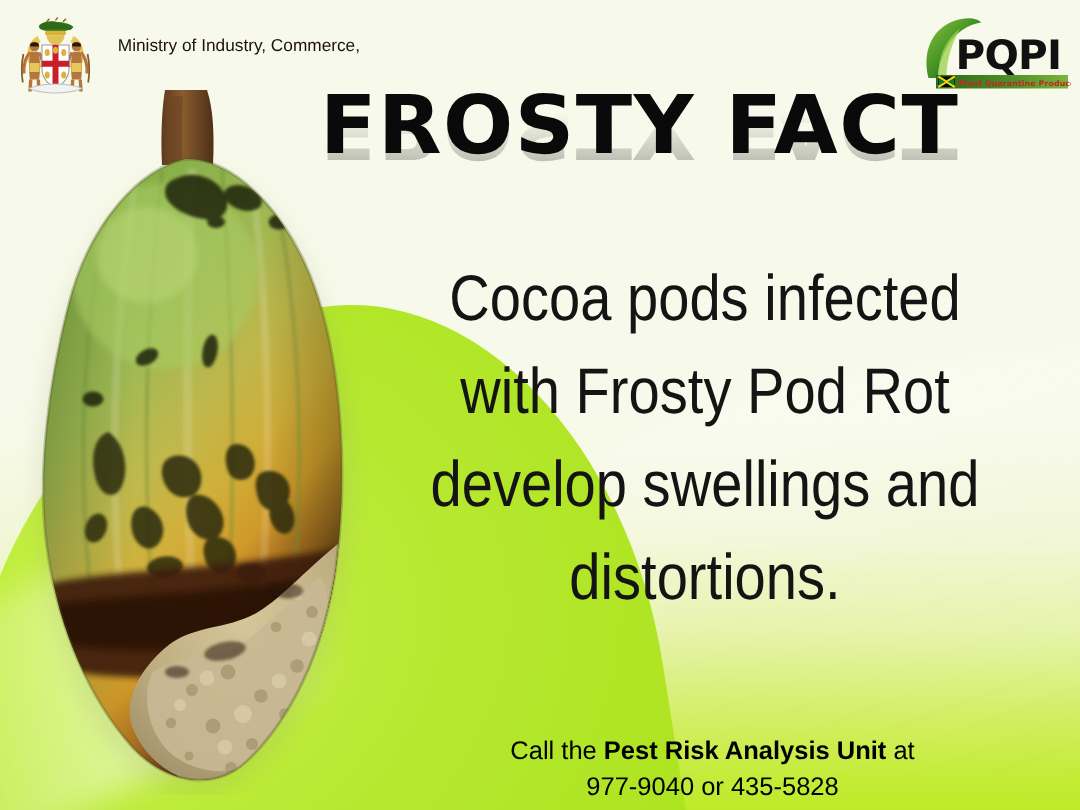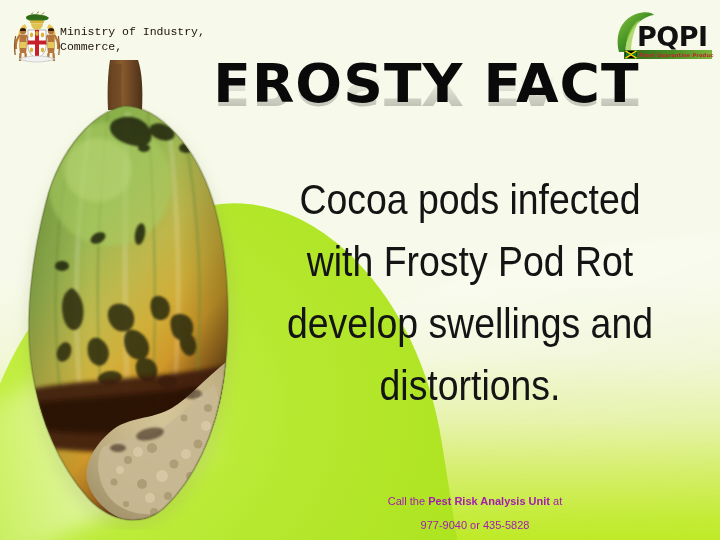--- a/index.html
+++ b/index.html
@@ -69,24 +69,25 @@
     left: 11px;
     top: 9px;
     width: 52px;
     height: 58px;
   }
   .ministry-text {
     position: absolute;
     left: 60px;
     top: 24px;
     width: 180px;
-    font-family: Liberation Mono, monospace;
+    font-family: Liberation Sans, sans-serif;
     font-size: 11.5px;
     line-height: 15px;
     color: #1d1208;
+    text-align: right;
   }
   .pqpi-logo {
     position: absolute;
     right: 6px;
     top: 6px;
     width: 104px;
     height: 58px;
   }
 
   
@@ -139,23 +140,23 @@
     transform-origin: center top;
   }
 
   
   .footer {
     position: absolute;
     left: 240px;
     top: 489px;
     width: 470px;
     text-align: center;
-    font-size: 11px;
+    font-size: 17px;
     line-height: 24px;
-    color: #a21caf;
+    color: #000000;
   }
   .footer b { font-weight: bold; }
 
   
   .pod {
     position: absolute;
     left: 2px;
     top: 52px;
     width: 250px;
     height: 478px;

